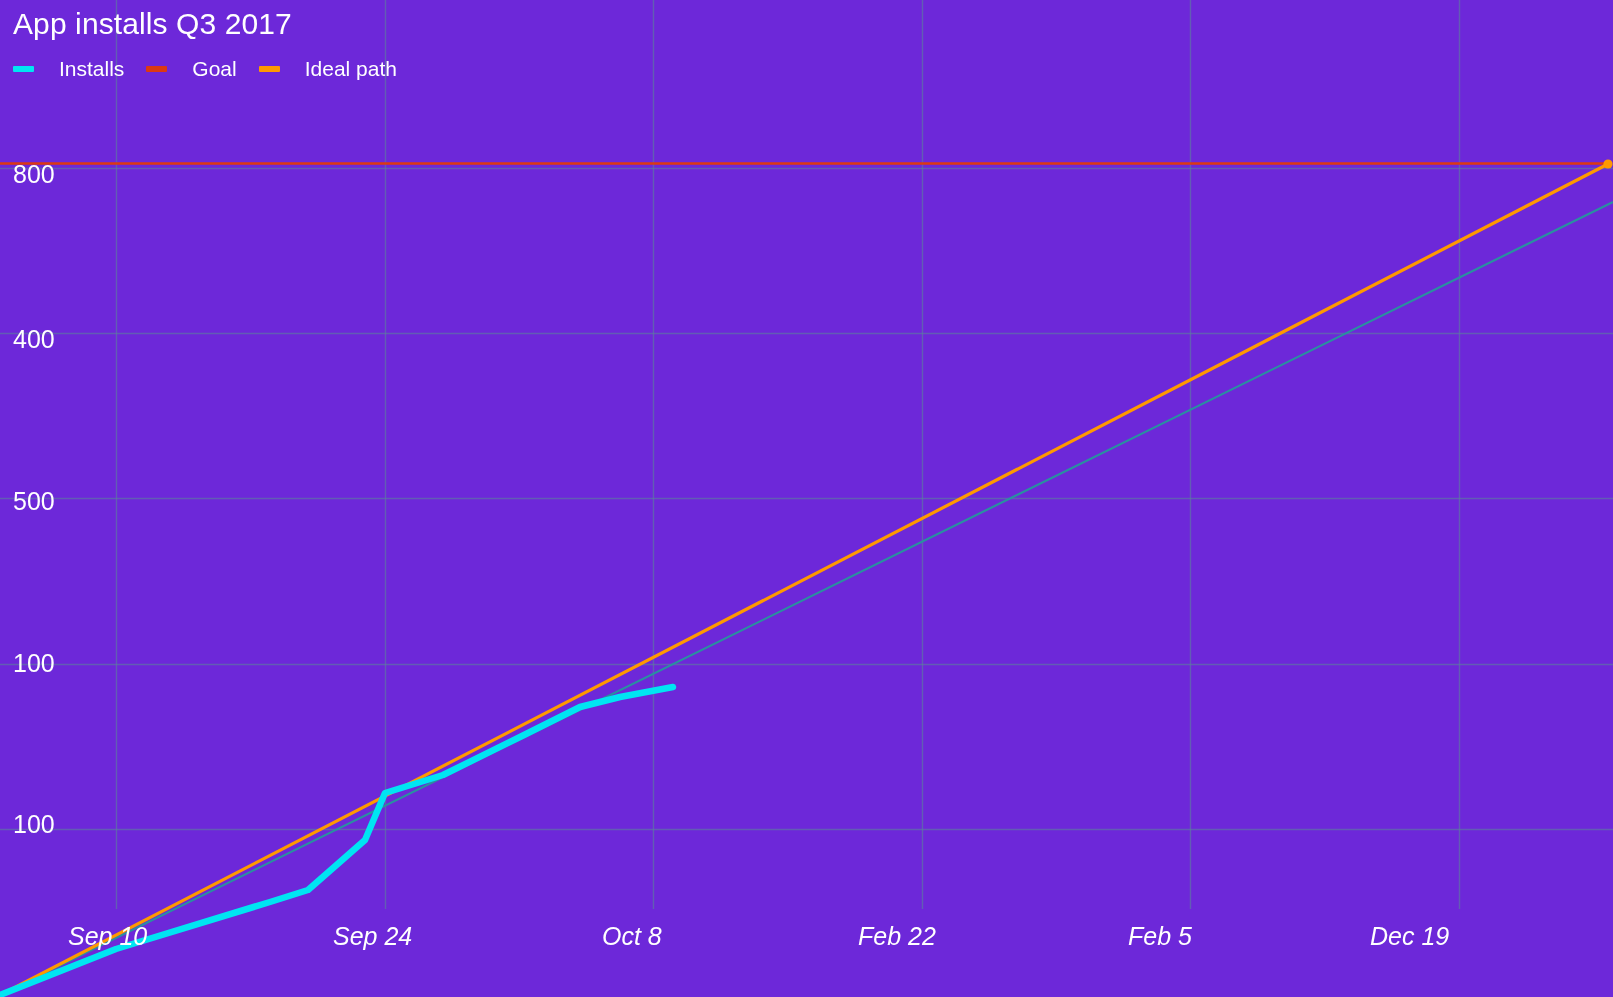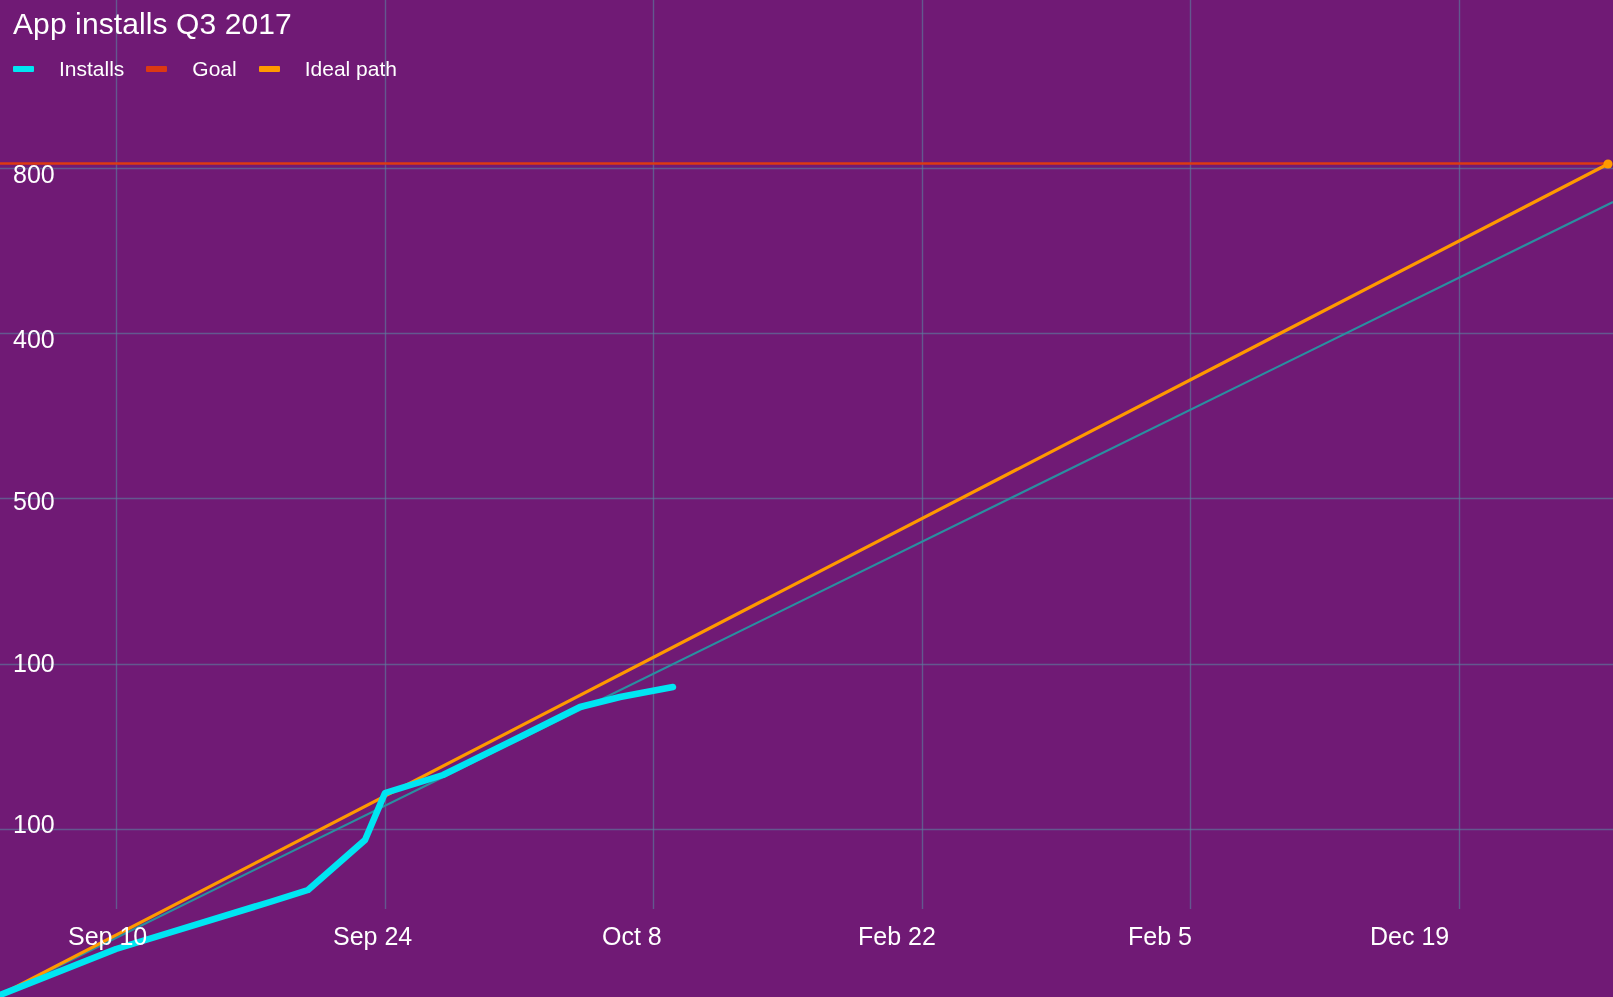--- a/index.html
+++ b/index.html
@@ -11,21 +11,21 @@
     width: 1613px;
     height: 997px;
     overflow: hidden;
     font-family: "Liberation Sans", sans-serif;
     -webkit-font-smoothing: antialiased;
   }
   #chart-root {
     position: relative;
     width: 1613px;
     height: 997px;
-    background: #701a75;
+    background: #6d28d9;
   }
   #plot-svg {
     position: absolute;
     inset: 0;
     display: block;
   }
   .chart-title {
     position: absolute;
     left: 13px;
     top: 6px;
@@ -62,21 +62,21 @@
     line-height: 26px;
   }
   .axis-label {
     position: absolute;
     color: #ffffff;
     font-size: 25px;
     white-space: nowrap;
     line-height: 28px;
   }
   .y-axis-label { left: 13px; }
-  .x-axis-label { top: 922px; }
+  .x-axis-label { top: 922px; font-style: italic; }
 </style>
 </head>
 <body>
 
 <div id="chart-root">
 
   <svg id="plot-svg" width="1613" height="997" viewBox="0 0 1613 997" xmlns="http://www.w3.org/2000/svg">
 
     <g stroke="#5c7e9e" stroke-width="1.4" opacity="0.62">
       <line x1="116.5" y1="0" x2="116.5" y2="909"></line>

